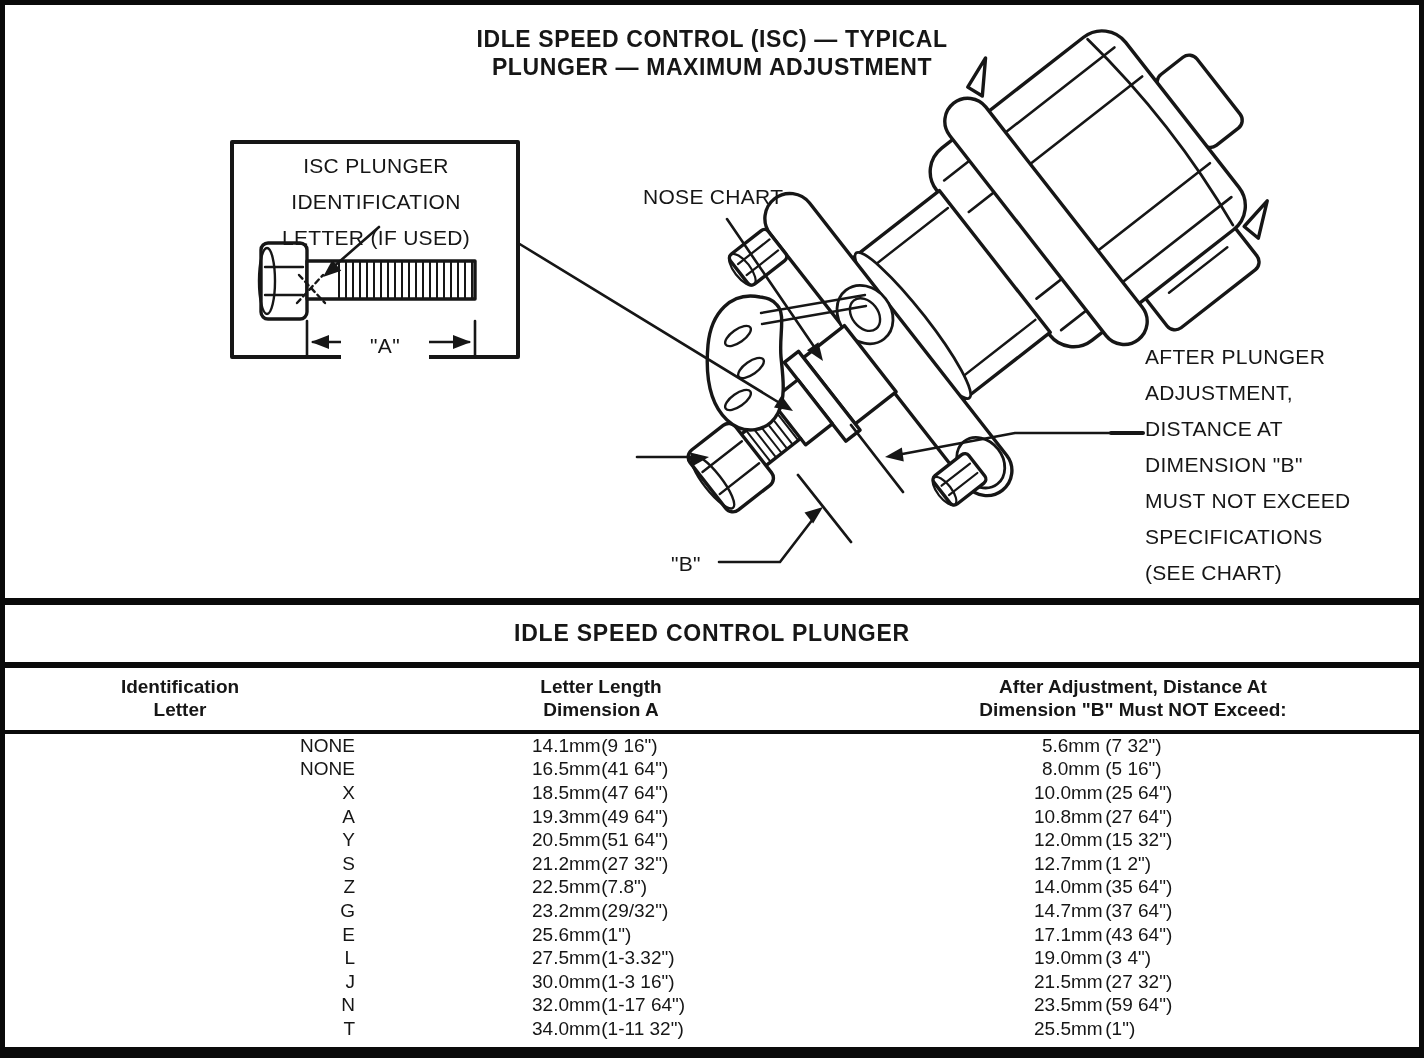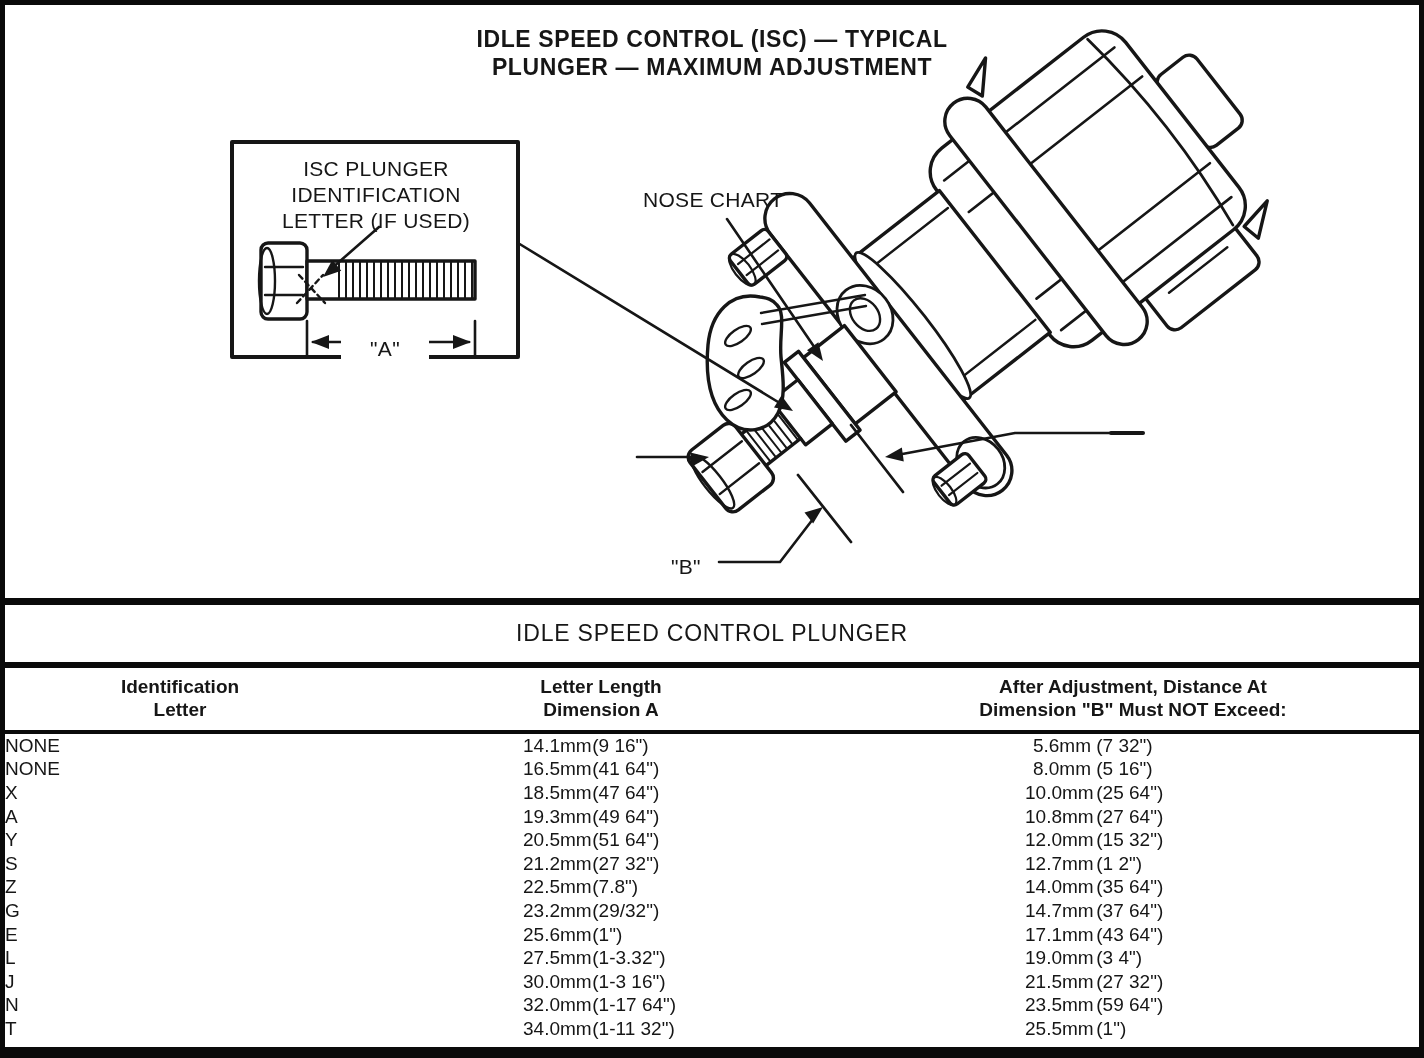--- a/index.html
+++ b/index.html
@@ -5,53 +5,53 @@
   html,body{margin:0;padding:0;background:#d8d8d8;}
   .page{
     position:relative; width:1424px; height:1058px; margin:0 auto;
     background:#ffffff; border:5px solid #0a0a0a; box-sizing:border-box;
     font-family:"Liberation Sans", sans-serif; color:#161616;
     overflow:hidden;
   }
   
   .diagram{position:absolute; left:0; top:0; width:1414px; height:593px;}
   .diagram svg{position:absolute; left:0; top:0;}
-  .dlabel{position:absolute; white-space:pre-line; line-height:26px; font-size:21px; letter-spacing:.3px;margin-top:8px;}
+  .dlabel{position:absolute; white-space:pre-line; line-height:36px; font-size:21px; letter-spacing:.3px;}
   .diagram-title{
     position:absolute; left:0; top:20px; width:1414px; text-align:center;
     font-size:23px; font-weight:bold; line-height:28px; letter-spacing:.6px; white-space:pre-line;
   }
   .lbl-inset{left:242px; top:143px; width:258px; text-align:center;}
   .lbl-a{left:336px; top:323px; width:88px; text-align:center; background:#fff;}
   .lbl-nose{left:638px; top:174px;}
   .lbl-plunger{left:396px; top:411px; width:234px; text-align:right;}
   .lbl-b{left:666px; top:541px;}
   .lbl-after{left:1140px; top:334px; width:246px; text-align:left;}
   
   .spec-table{
     position:absolute; left:0; top:593px; width:1414px; bottom:0;
     border-top:7px solid #0a0a0a; display:flex; flex-direction:column;
   }
   .tbl-title{
     height:57px; display:flex; align-items:center; justify-content:center;
-    font-size:23px; font-weight:normal; letter-spacing:.8px;
+    font-size:23px; font-weight:bold; letter-spacing:.8px;
     border-bottom:6px solid #0a0a0a;
   }
   table{border-collapse:collapse; width:100%; table-layout:fixed;}
   col.col-1{width:350px;} col.col-2{width:492px;} col.col-3{width:572px;}
   thead th{
     font-size:19px; font-weight:bold; text-align:center; white-space:pre-line;
     line-height:23px; padding:7px 0 9px 0; border-bottom:4px solid #0a0a0a;
   }
   tbody{font-size:19px;}
   tbody td{height:23.6px; padding:0; vertical-align:middle;}
-  td.c-letter{text-align:left;}
+  td.c-letter{text-align:right;}
   td.c-len{padding-left:168px;}
   td.c-b{padding-left:178px;}
-  td .num{display:inline-block; text-align:right;}
+  td .num{display:inline-block; text-align:right;margin-left:9px;}
   td.c-len .num{width:64px;}
   td.c-b .num{width:66px;}
   .bottom-rule{position:absolute; left:0; right:0; bottom:0; height:6px; background:#0a0a0a;}
 </style>
 </head>
 <body>
 
 <div class="page">
 
   <div class="diagram">
@@ -205,20 +205,27 @@
     </svg>
 
     <div class="diagram-title">IDLE SPEED CONTROL (ISC) — TYPICAL
 PLUNGER — MAXIMUM ADJUSTMENT</div>
     <div class="dlabel lbl-inset">ISC PLUNGER
 IDENTIFICATION
 LETTER (IF USED)</div>
     <div class="dlabel lbl-a">"A"</div>
     <div class="dlabel lbl-nose">NOSE CHART</div>
     <div class="dlabel lbl-b">"B"</div>
+    <div class="dlabel lbl-after">AFTER PLUNGER
+ADJUSTMENT,
+DISTANCE AT
+DIMENSION "B"
+MUST NOT EXCEED
+SPECIFICATIONS
+(SEE CHART)</div>
   </div>
 
   <div class="spec-table">
     <div class="tbl-title">IDLE SPEED CONTROL PLUNGER</div>
     <table>
       <colgroup>
           <col class="col-1">
           <col class="col-2">
           <col class="col-3">
         </colgroup>

